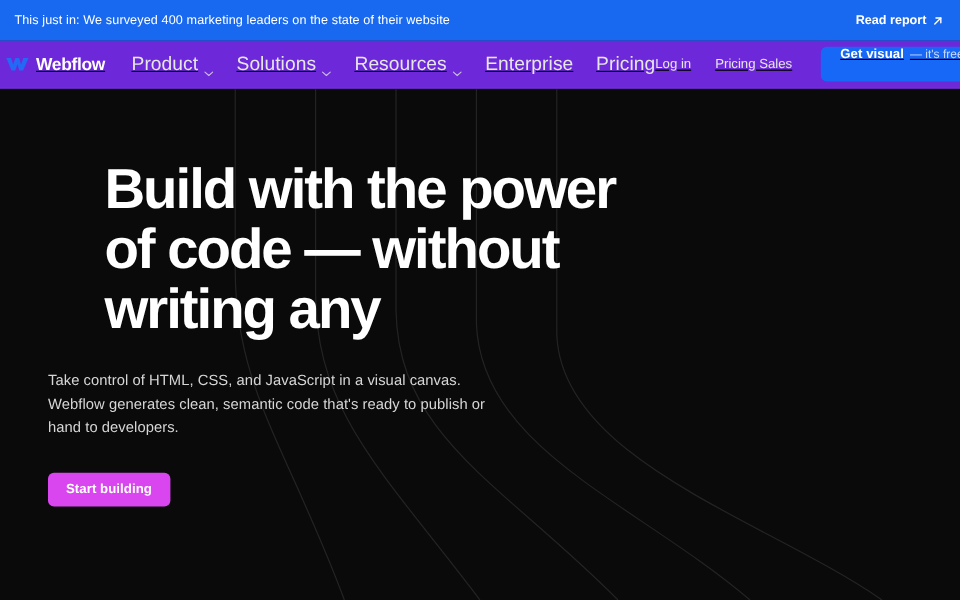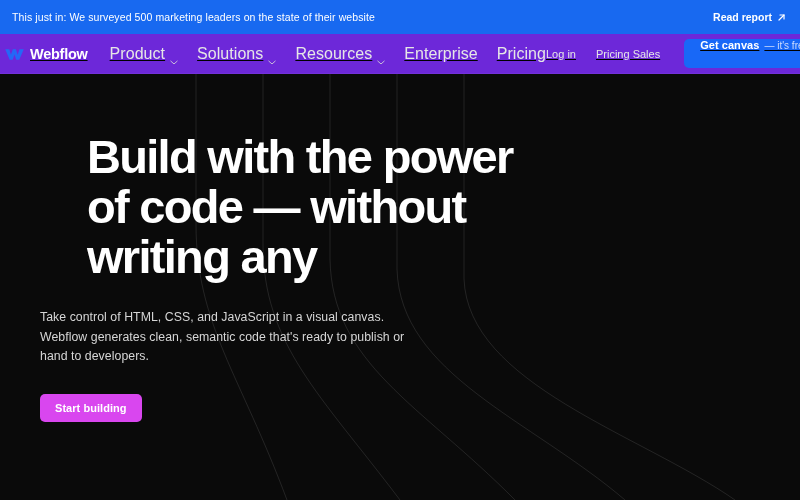--- a/index.html
+++ b/index.html
@@ -91,21 +91,21 @@
     font-size:11px; font-weight:700; letter-spacing:.05px;
     margin-top:27px; cursor:pointer;
   }
 </style>
 </head>
 <body>
 
 <div id="page">
 
   <div class="banner">
-    <span class="banner-text">This just in: We surveyed 500 marketing leaders on the state of their website</span>
+    <span class="banner-text">This just in: We surveyed 400 marketing leaders on the state of their website</span>
     <span class="banner-link">
       <span>Read report</span>
       <span class="arrow-ne">
         <svg viewBox="0 0 10 10" width="9" height="9" fill="none" stroke="#ffffff" stroke-width="1.3" stroke-linecap="round" stroke-linejoin="round">
           <path d="M2.2 7.8 L7.8 2.2"></path>
             <path d="M3.3 2.2 H7.8 V6.7"></path>
         </svg>
       </span>
     </span>
   </div>
@@ -151,21 +151,21 @@
       </span>
       <span class="nav-item">
         <span>Pricing</span>
       </span>
     </div>
 
     <div class="nav-right">
       <span class="nav-plain">Log in</span>
       <span class="nav-plain">Pricing Sales</span>
       <span class="cta-nav">
-        <span class="main">Get canvas</span>
+        <span class="main">Get visual</span>
         <span class="sub">— it's free</span>
       </span>
     </div>
   </div>
 
   <div class="hero">
 
     <div class="hero-bg">
       <svg viewBox="0 0 800 426" preserveAspectRatio="none">
         <g fill="none" stroke="rgba(255,255,255,0.105)" stroke-width="1">

